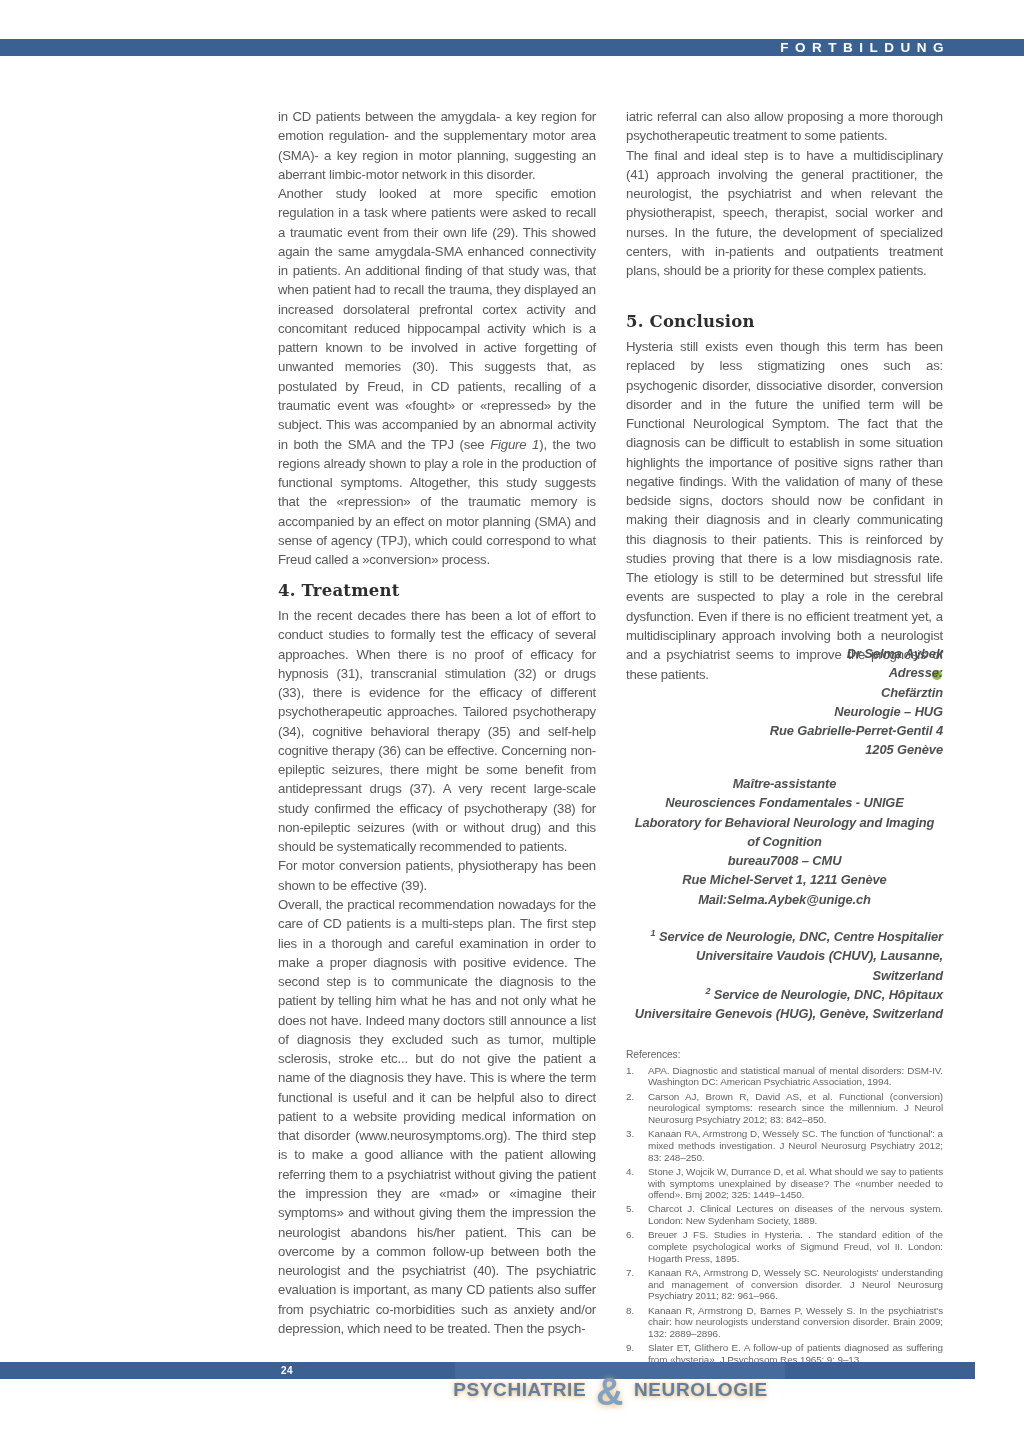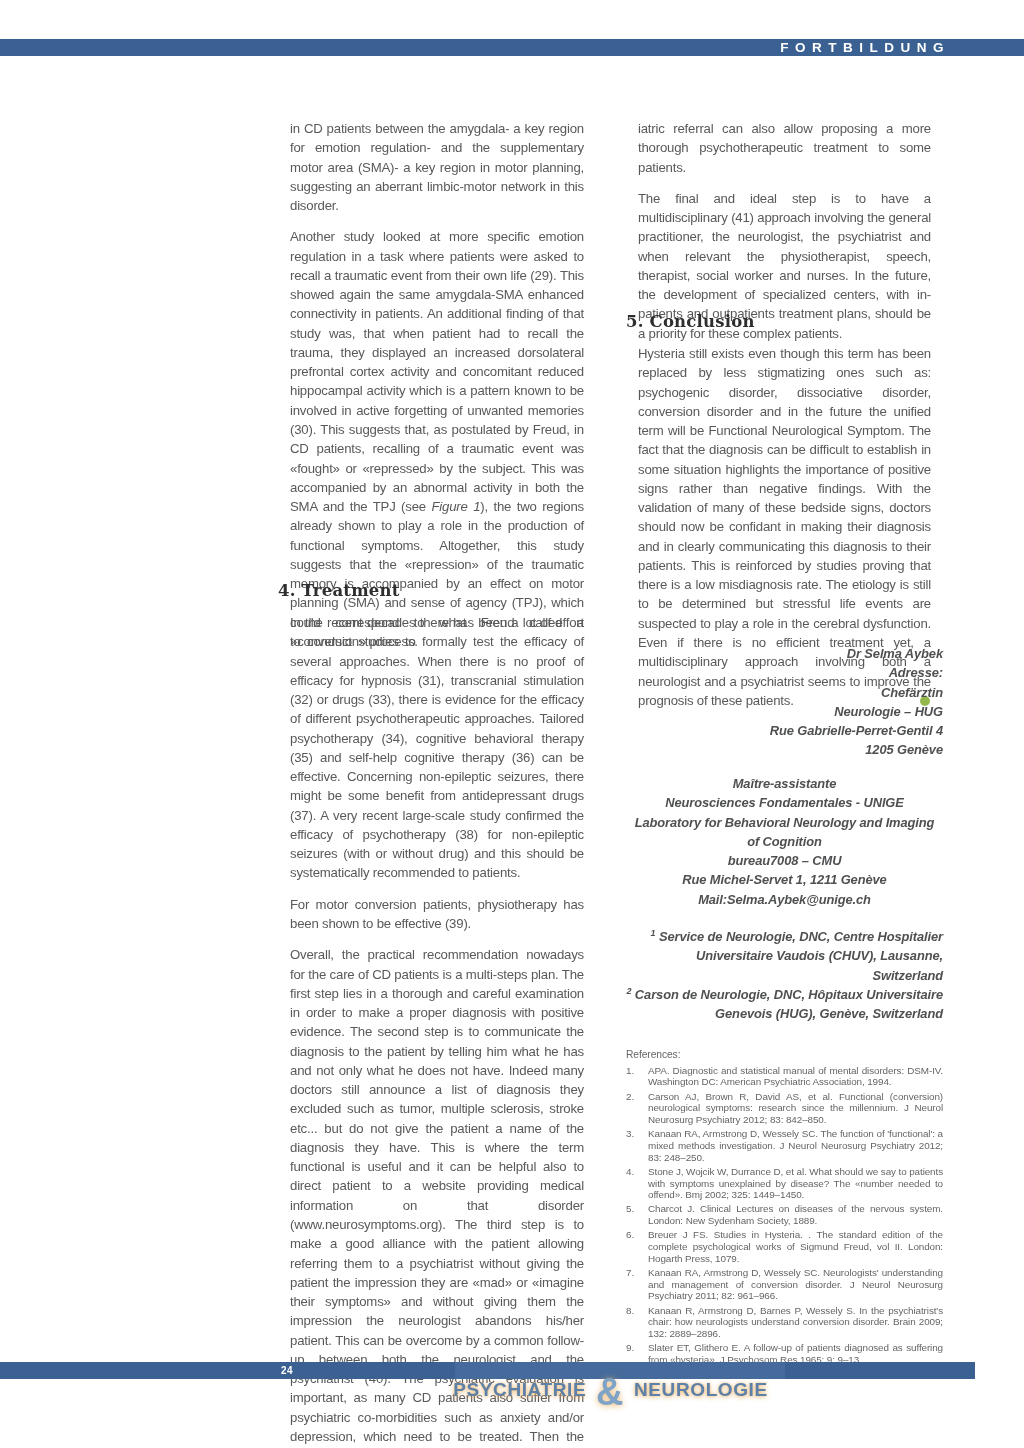--- a/index.html
+++ b/index.html
@@ -7,21 +7,21 @@
         font-family:"Liberation Sans",sans-serif;}
 
   
   .top-bar{position:absolute;left:0;top:39px;width:1024px;height:17px;background:#3a6191;}
   .top-bar-label{position:absolute;right:74px;top:0;height:17px;line-height:17px;
         color:#ffffff;font-weight:bold;font-size:13.5px;letter-spacing:6.5px;}
 
   
   .body-block{position:absolute;color:#58595b;font-size:13.2px;line-height:19.27px;
         letter-spacing:-0.2px;text-align:justify;}
-  .body-block p{margin:12px;}
+  .body-block p{margin:0;}
   .col-left-intro{left:278px;top:107px;width:318px;}
   .col-left-treatment{left:278px;top:581px;width:318px;}
   .col-right-cont{left:626px;top:107px;width:317px;}
   .col-right-conclusion{left:626px;top:312px;width:317px;}
 
   .section-heading{font-family:"DejaVu Serif",serif;font-weight:bold;color:#2e2e30;
         font-size:16.5px;line-height:20px;letter-spacing:0.2px;text-align:left;margin:0 0 5px 0;}
 
   .fig-ref{font-style:italic;}
 
@@ -108,21 +108,21 @@
     <p>Neurosciences Fondamentales - UNIGE</p>
     <p>Laboratory for Behavioral Neurology and Imaging</p>
     <p>of Cognition</p>
     <p>bureau7008 – CMU</p>
     <p>Rue Michel-Servet 1, 1211 Genève</p>
     <p>Mail:Selma.Aybek@unige.ch</p>
   </div>
 
   <div class="ital-block footnote-block">
     <p><sup>1</sup><span> Service de Neurologie, DNC, Centre Hospitalier Universitaire Vaudois (CHUV), Lausanne, Switzerland</span></p>
-    <p><sup>2</sup><span> Carson de Neurologie, DNC, Hôpitaux Universitaire Genevois (HUG), Genève, Switzerland</span></p>
+    <p><sup>2</sup><span> Service de Neurologie, DNC, Hôpitaux Universitaire Genevois (HUG), Genève, Switzerland</span></p>
   </div>
 
   <div class="refs-block">
     <p class="refs-label">References:</p>
     <div class="ref-item">
         <span class="ref-num">1.</span>
         <span class="ref-text">APA. Diagnostic and statistical manual of mental disorders: DSM-IV. Washington DC: American Psychiatric Association, 1994.</span>
       </div>
     <div class="ref-item">
         <span class="ref-num">2.</span>
@@ -135,21 +135,21 @@
     <div class="ref-item">
         <span class="ref-num">4.</span>
         <span class="ref-text">Stone J, Wojcik W, Durrance D, et al. What should we say to patients with symptoms unexplained by disease? The «number needed to offend». Bmj 2002; 325: 1449–1450.</span>
       </div>
     <div class="ref-item">
         <span class="ref-num">5.</span>
         <span class="ref-text">Charcot J. Clinical Lectures on diseases of the nervous system.  London: New Sydenham Society, 1889.</span>
       </div>
     <div class="ref-item">
         <span class="ref-num">6.</span>
-        <span class="ref-text">Breuer J FS. Studies in Hysteria. . The standard edition of the complete psychological works of Sigmund Freud, vol II. London: Hogarth Press, 1079.</span>
+        <span class="ref-text">Breuer J FS. Studies in Hysteria. . The standard edition of the complete psychological works of Sigmund Freud, vol II. London: Hogarth Press, 1895.</span>
       </div>
     <div class="ref-item">
         <span class="ref-num">7.</span>
         <span class="ref-text">Kanaan RA, Armstrong D, Wessely SC. Neurologists' understanding and management of conversion disorder. J Neurol Neurosurg Psychiatry 2011; 82: 961–966.</span>
       </div>
     <div class="ref-item">
         <span class="ref-num">8.</span>
         <span class="ref-text">Kanaan R, Armstrong D, Barnes P, Wessely S. In the psychiatrist's chair: how neurologists understand conversion disorder. Brain 2009; 132: 2889–2896.</span>
       </div>
     <div class="ref-item">

